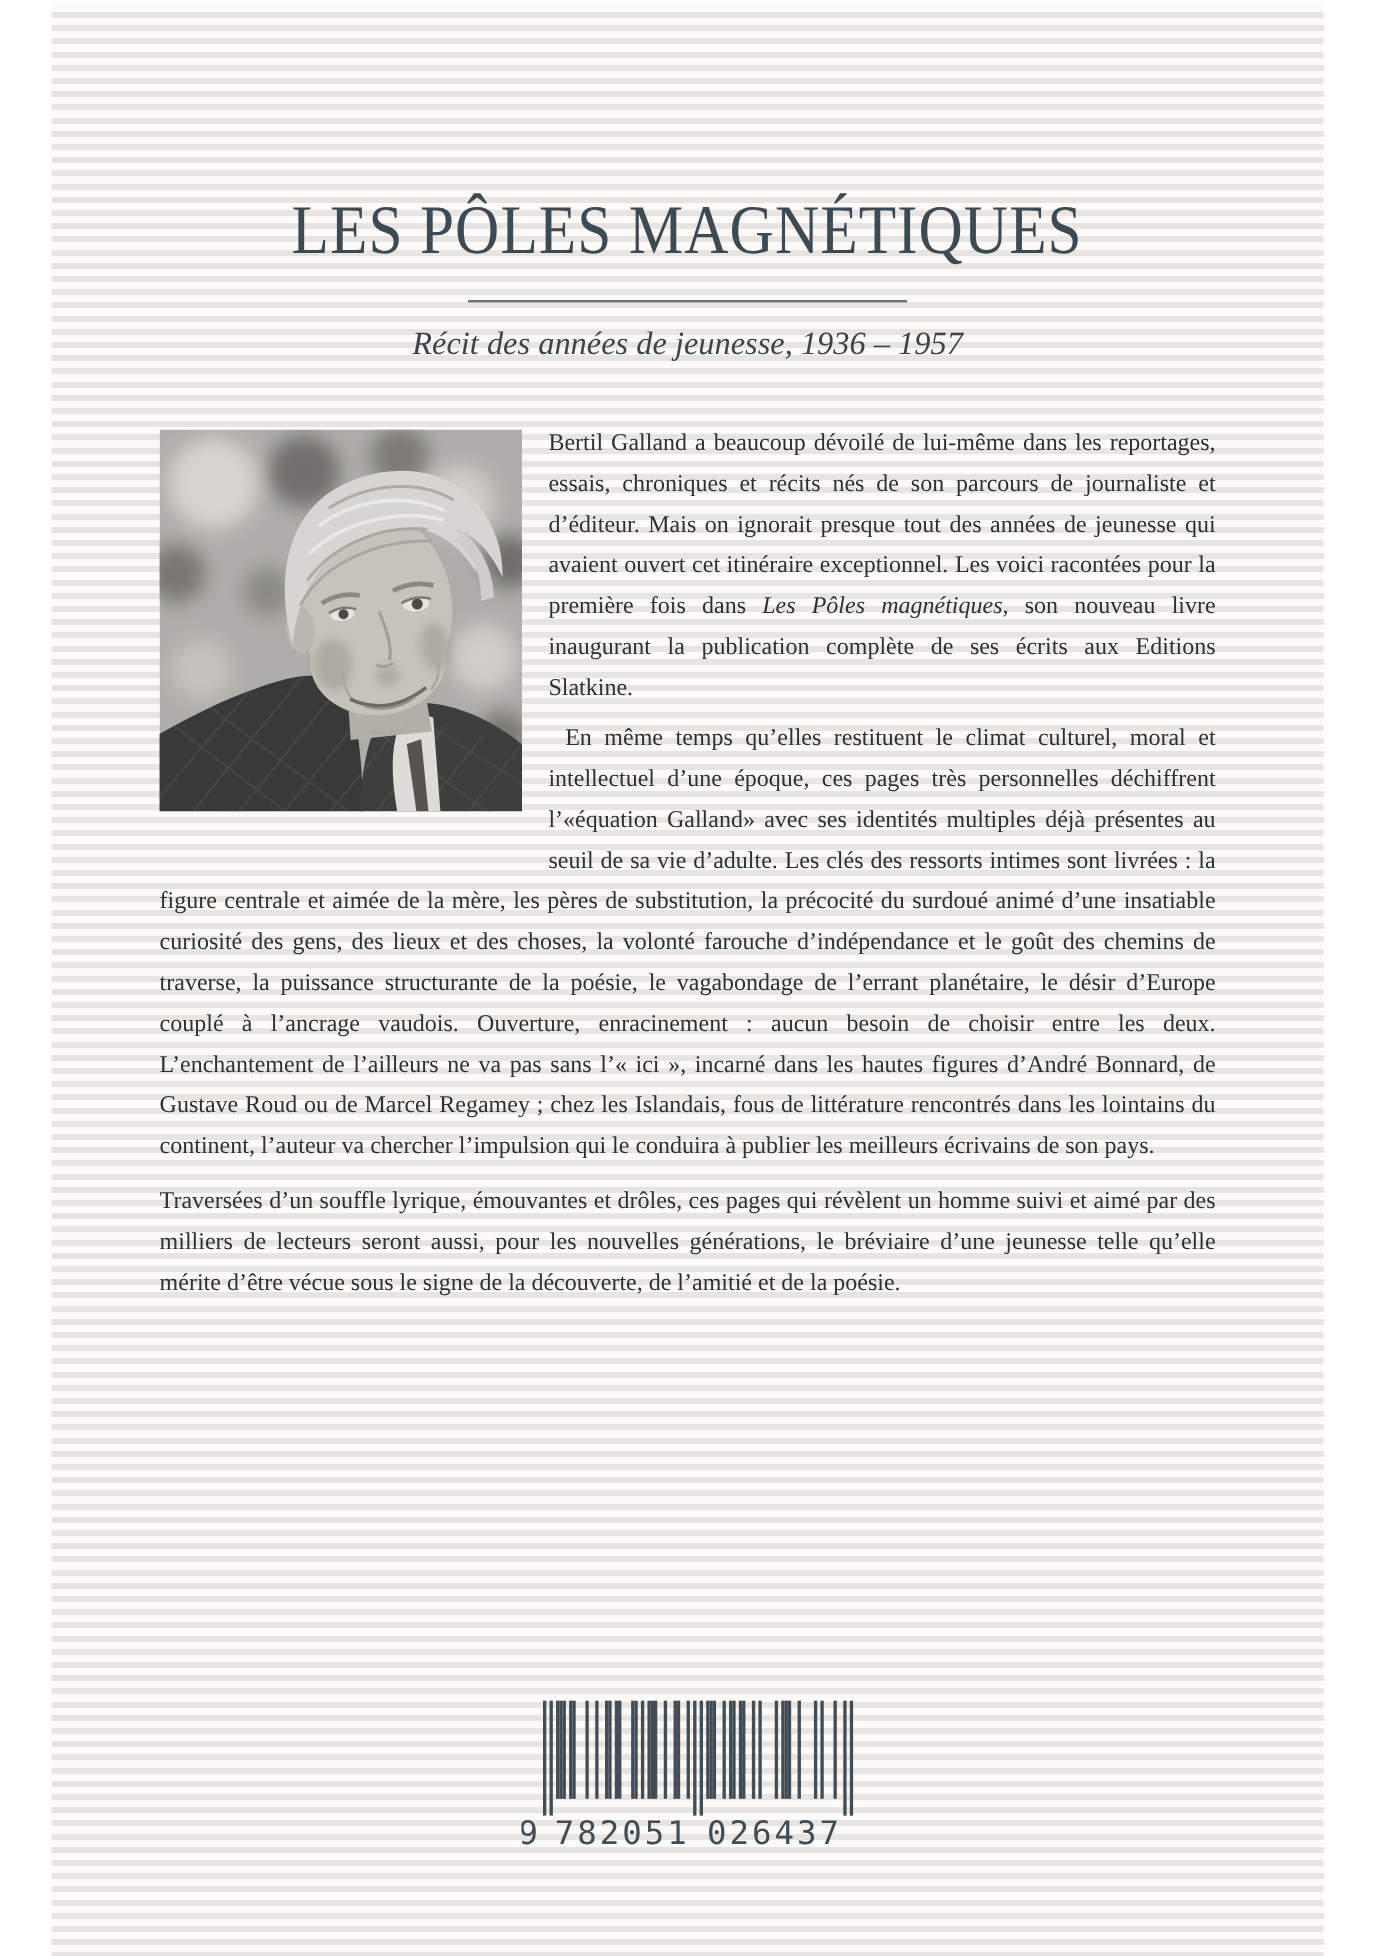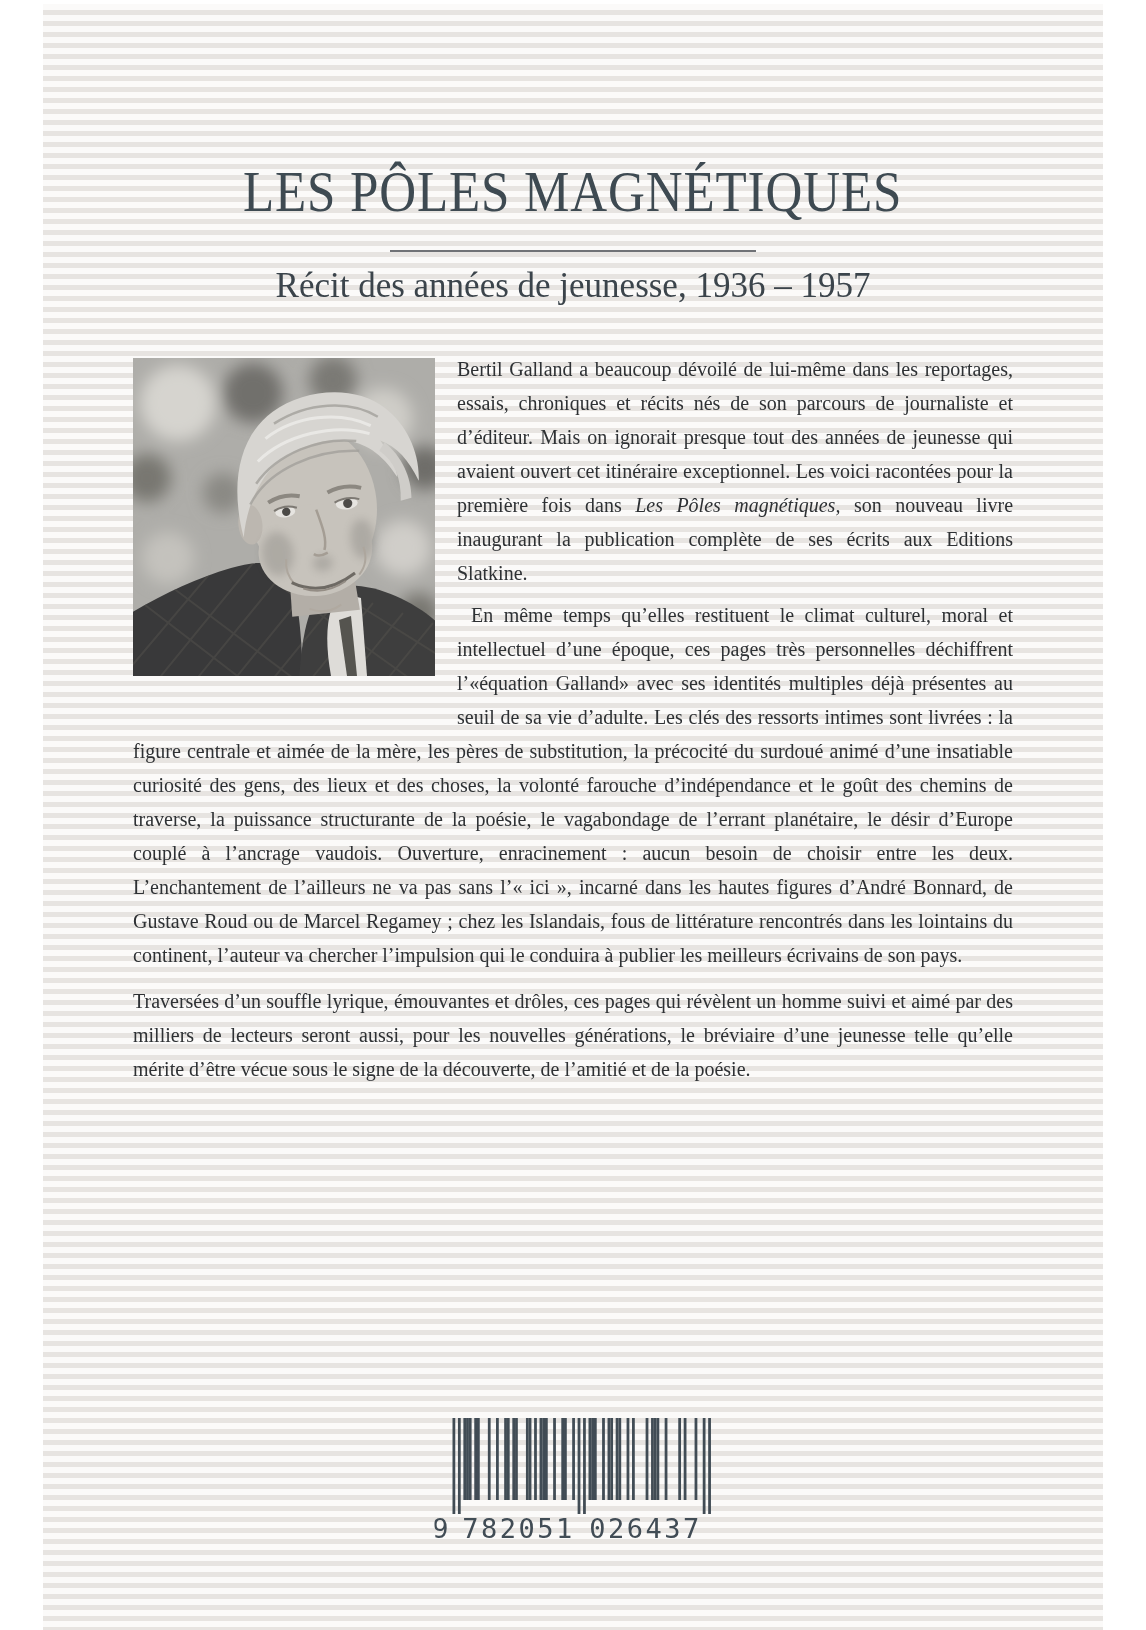--- a/index.html
+++ b/index.html
@@ -25,21 +25,22 @@
     transform-origin:center;
     white-space:nowrap;
   }
   .rule{
     width:366px;height:1.5px;
     margin:26px auto 0;
     background:#707276;
   }
   .subtitle{
     margin-top:14px;
-    font-size:35px; line-height:40px;
+    font-style:italic;
+    font-size:27px; line-height:40px;
     color:#3b444b;
   }
   .content{
     width:880px;
     margin:46px auto 0;
     text-align:justify;
     font-size:20px;
     line-height:34px;
   }
   .content p{ margin:0; }

